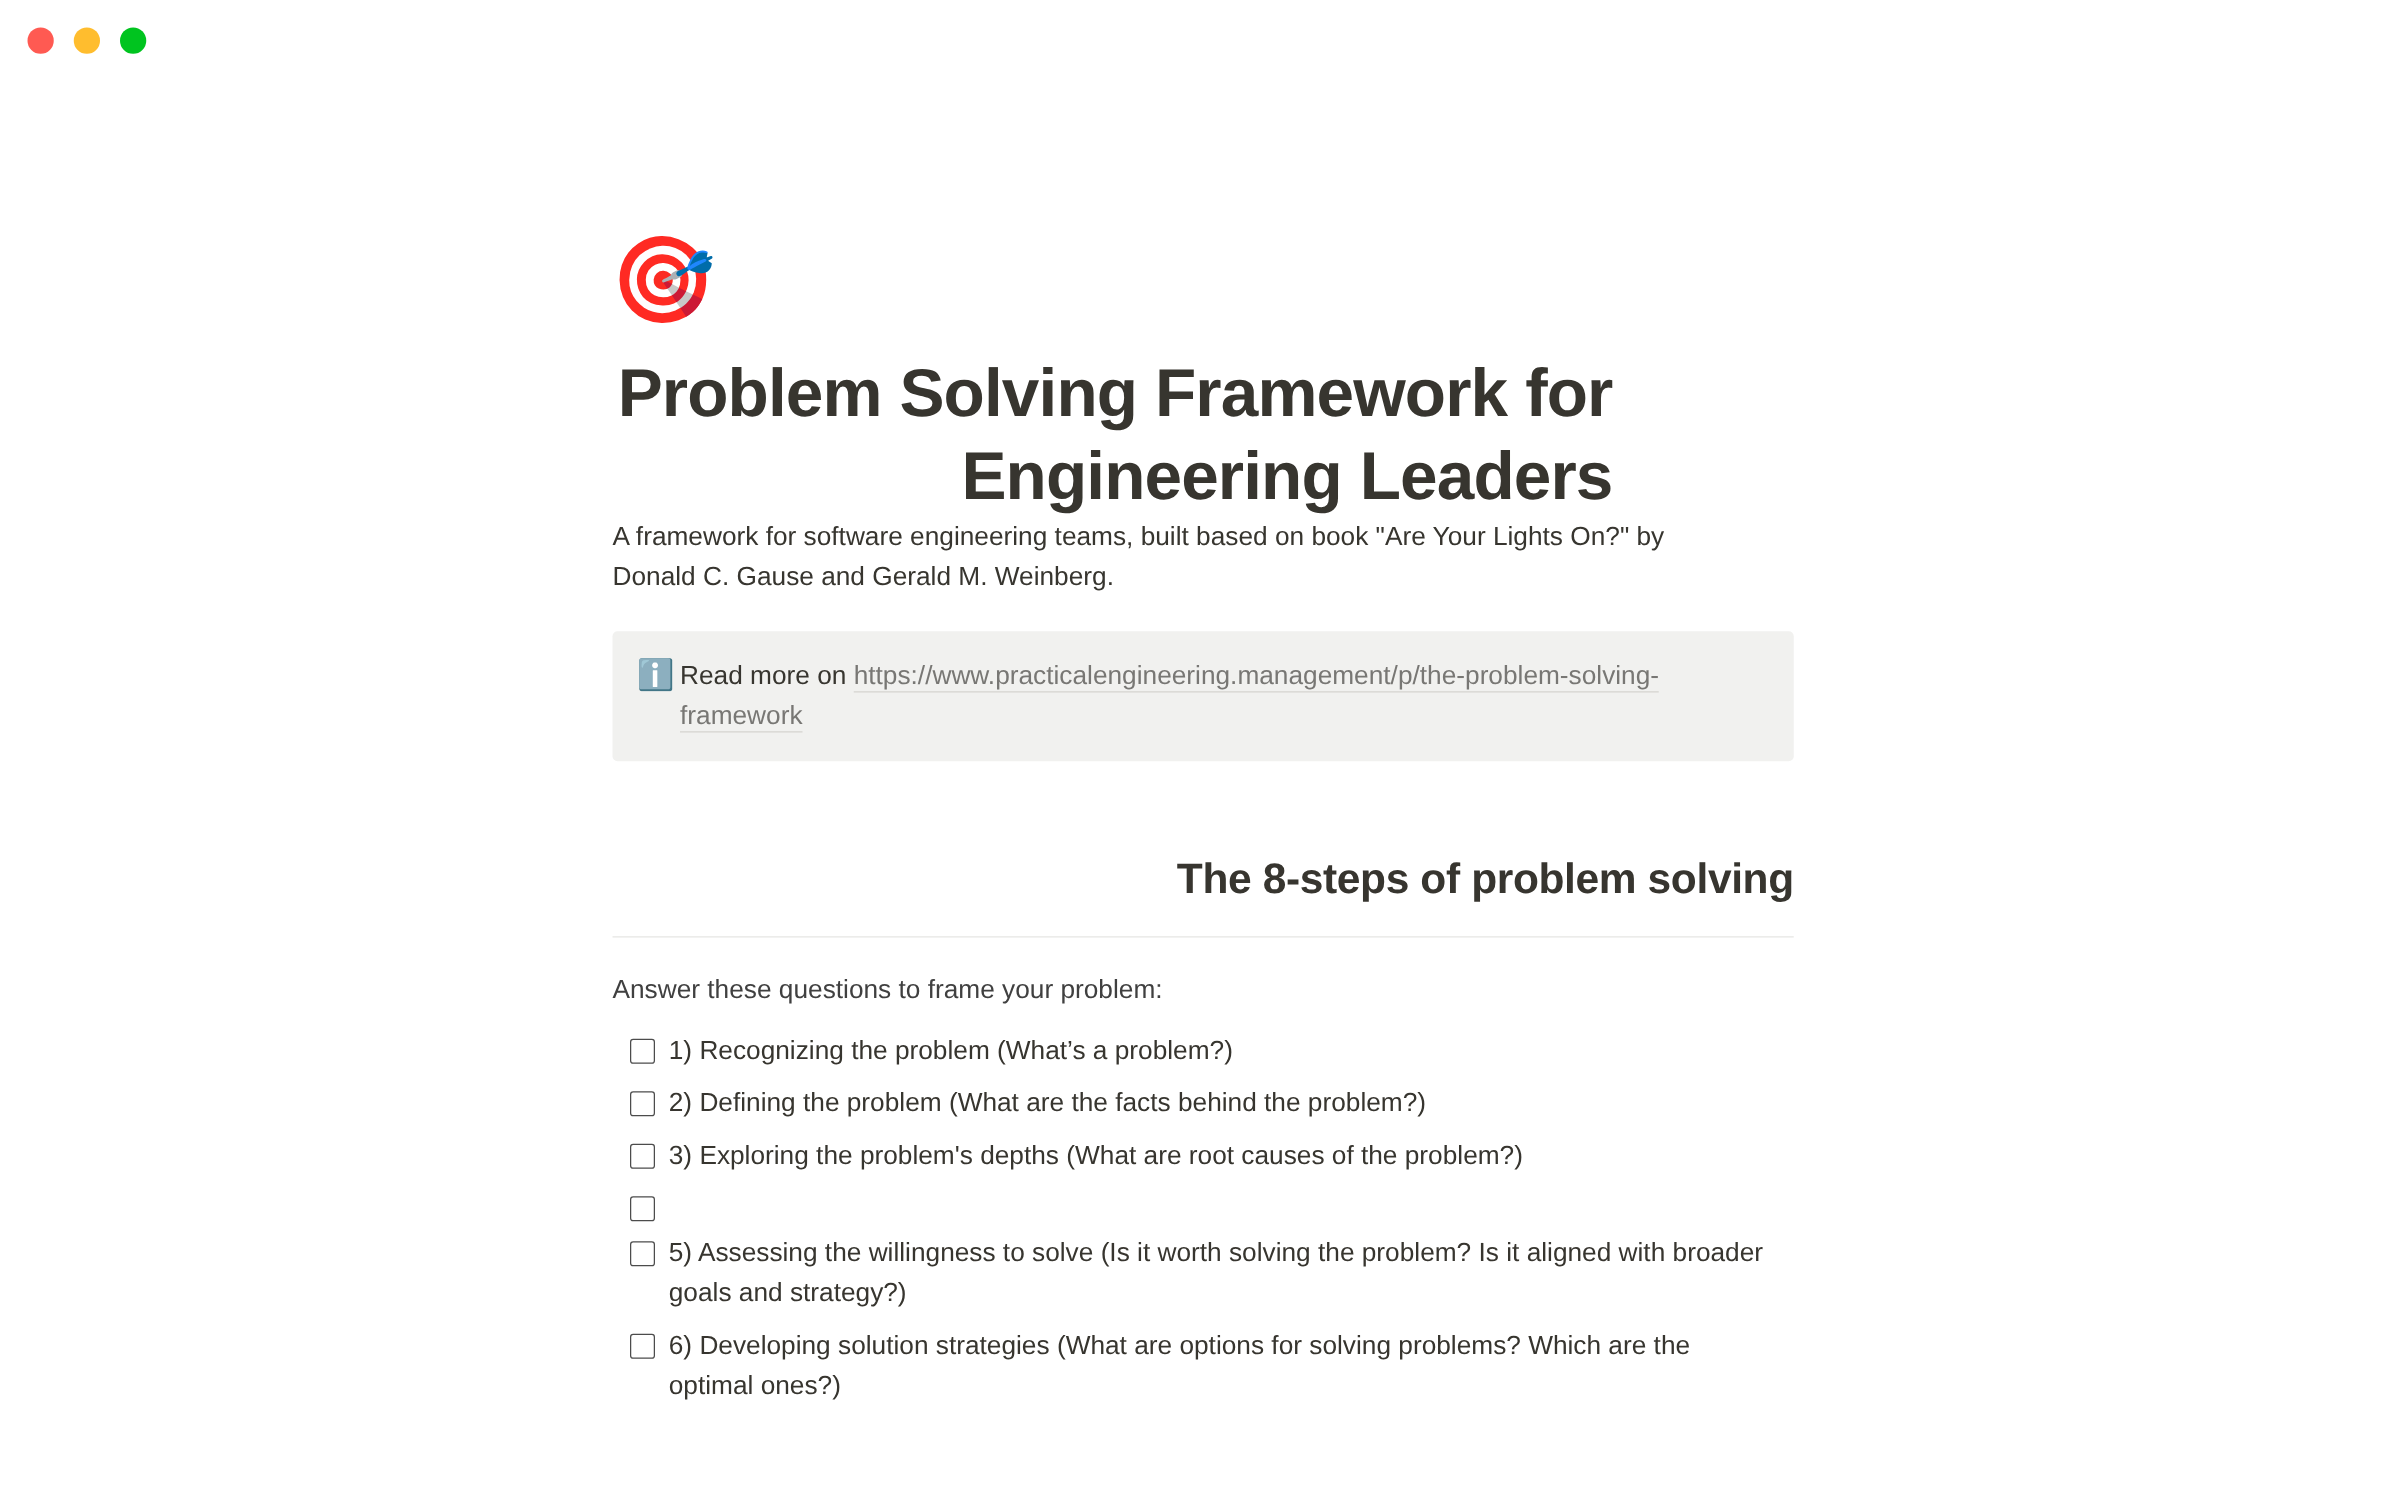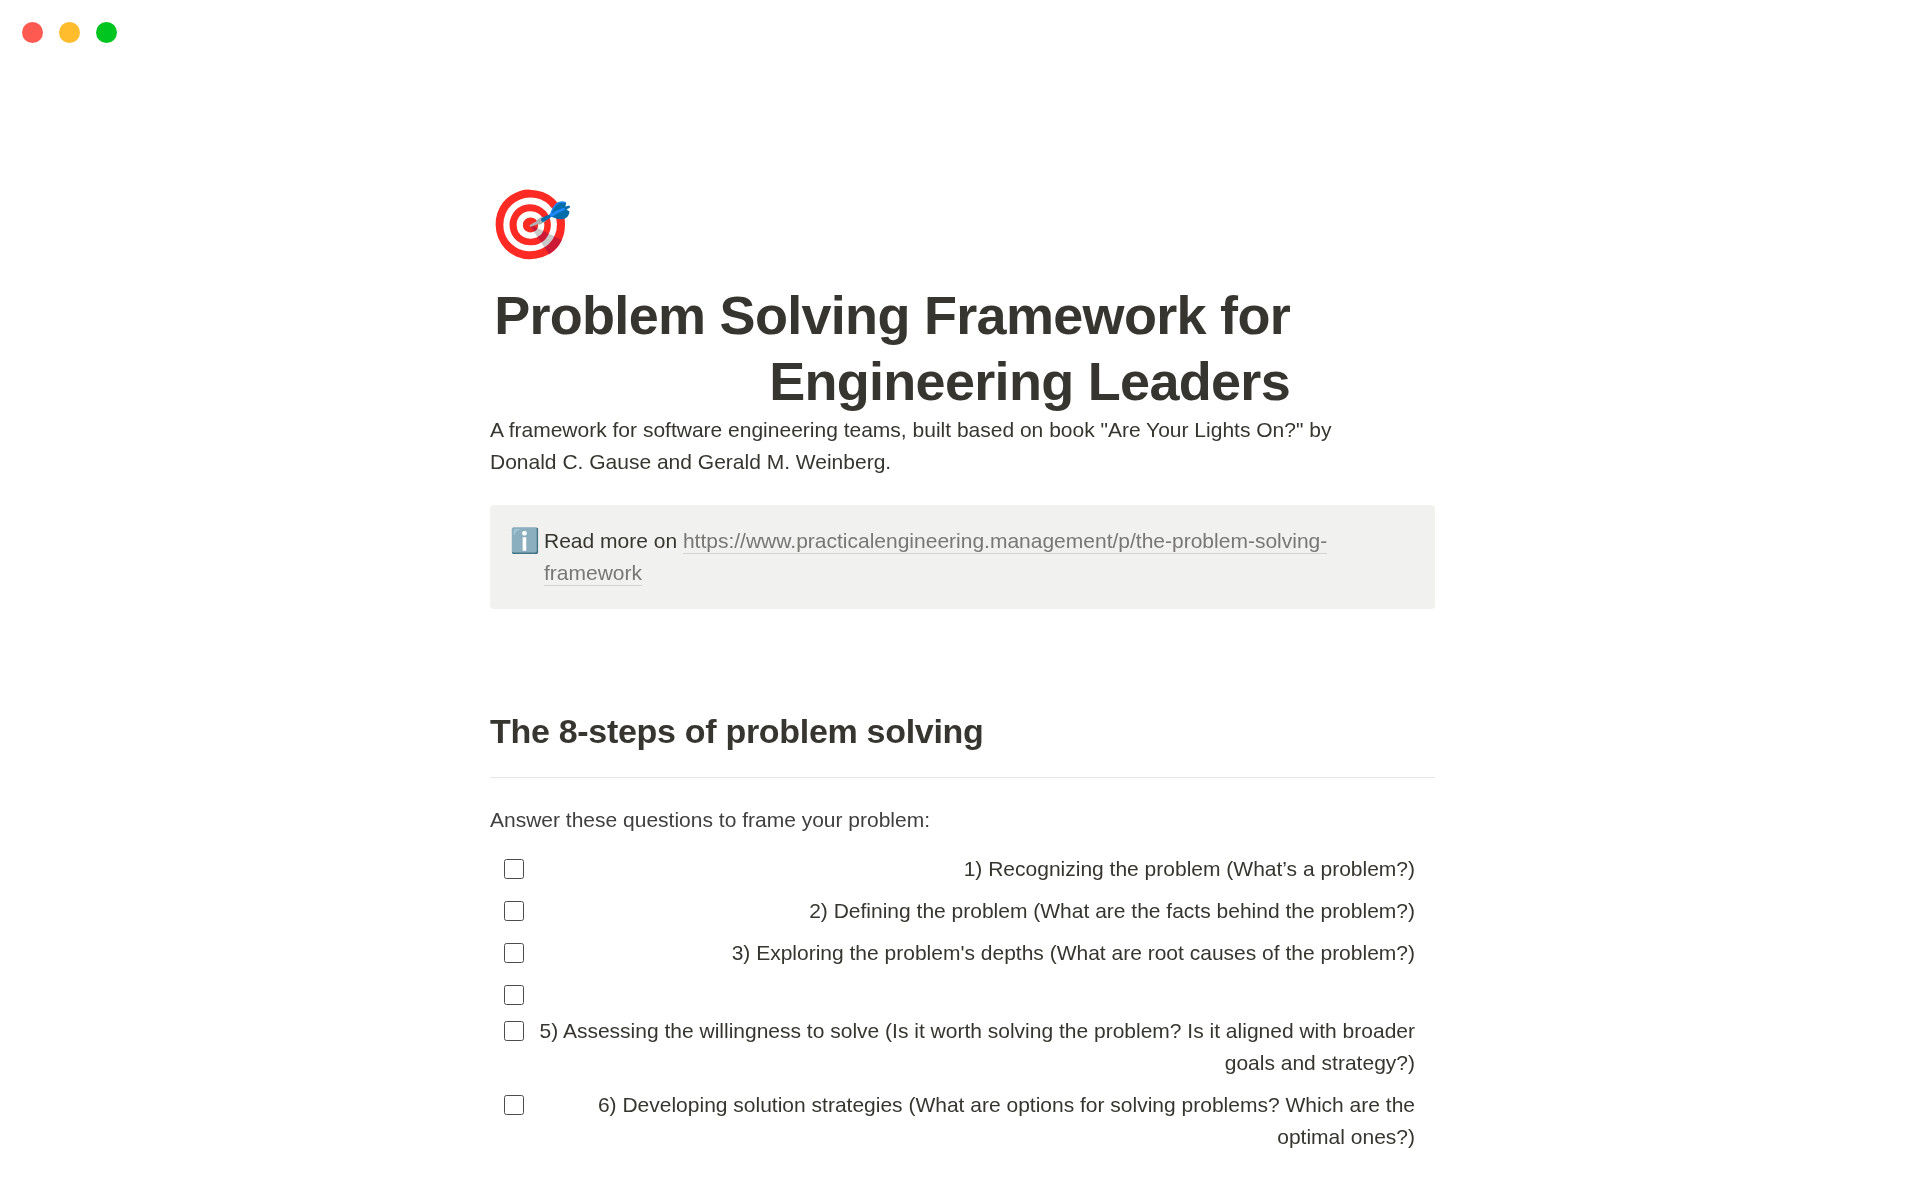--- a/index.html
+++ b/index.html
@@ -123,42 +123,42 @@
     word-break: break-word;
   }
 
   
   .section-heading {
     font-size: 34px;
     line-height: 44px;
     font-weight: 700;
     letter-spacing: -0.3px;
     color: #37352f;
-    margin-top: 100px;
+    margin-top: 72px;
+    text-align: right;
   }
 
   .divider {
     height: 1px;
     background: #e6e6e4;
     width: 945px;
     margin-top: 24px;
   }
 
   .intro-line {
     font-size: 21px;
     line-height: 32px;
     color: #404040;
     margin-top: 26px;
   }
 
   
   .checklist {
     margin-top: 12px;
     list-style: none;
-    text-align: right;
   }
   .check-item {
     display: flex;
     align-items: flex-start;
     gap: 11px;
     padding: 5px 0 5px 14px;
     font-size: 21px;
     line-height: 32px;
     color: #37352f;
   }

